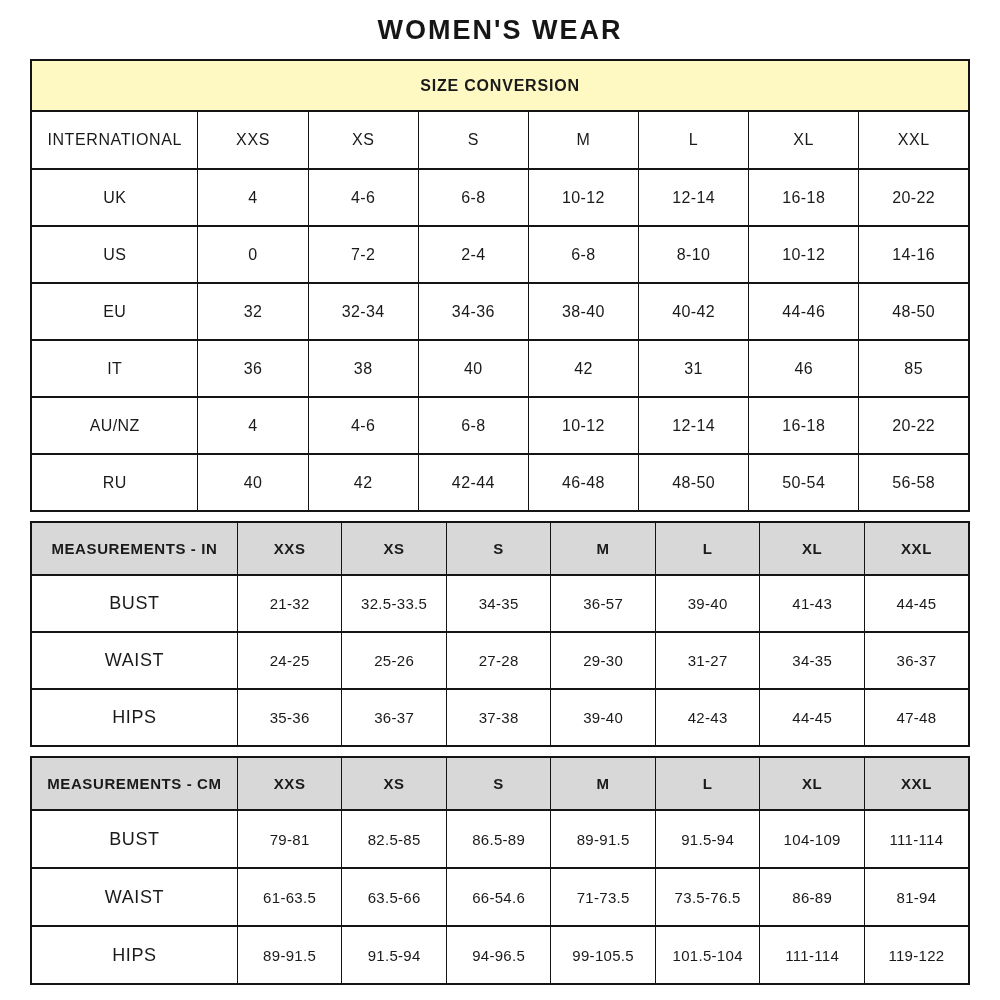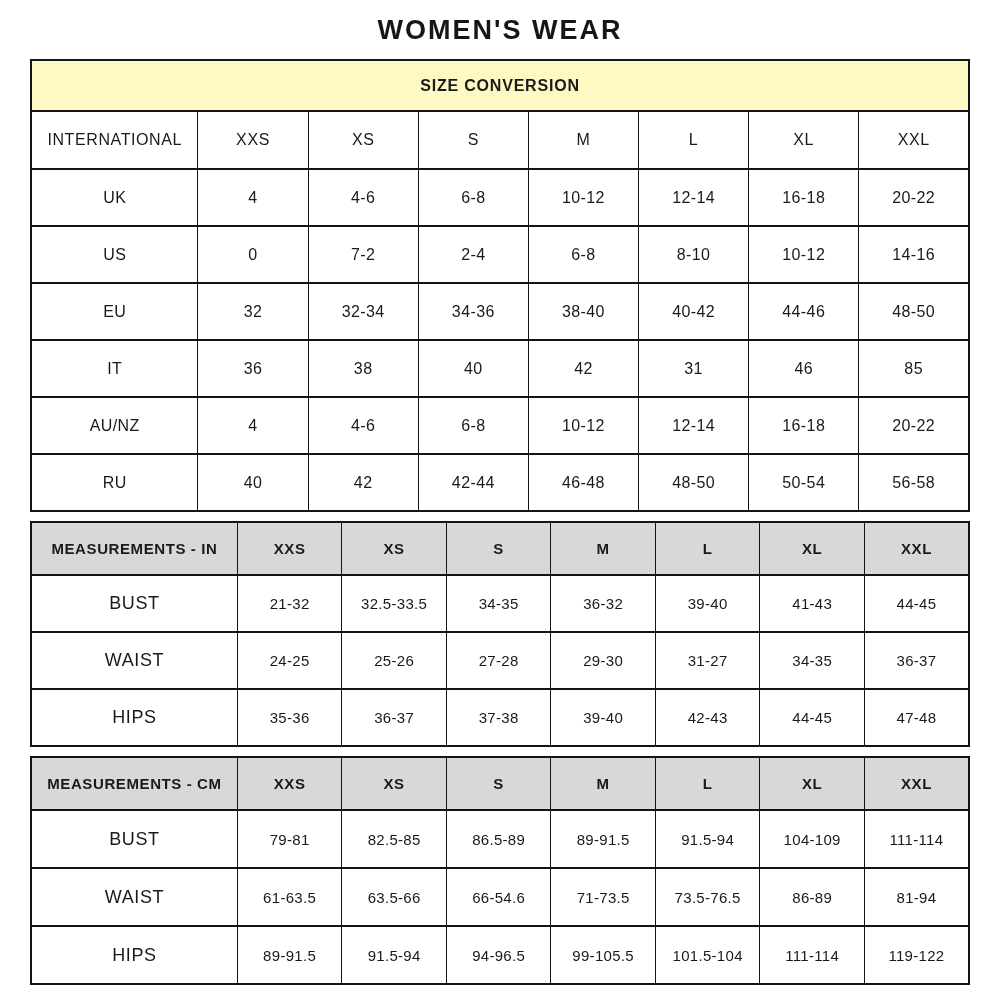--- a/index.html
+++ b/index.html
@@ -186,21 +186,21 @@
           <th>M</th>
           <th>L</th>
           <th>XL</th>
           <th>XXL</th>
         </tr>
         <tr class="m-row">
           <td class="row-label">BUST</td>
           <td class="val">21-32</td>
           <td class="val">32.5-33.5</td>
           <td class="val">34-35</td>
-          <td class="val">36-32</td>
+          <td class="val">36-57</td>
           <td class="val">39-40</td>
           <td class="val">41-43</td>
           <td class="val">44-45</td>
         </tr>
         <tr class="m-row">
           <td class="row-label">WAIST</td>
           <td class="val">24-25</td>
           <td class="val">25-26</td>
           <td class="val">27-28</td>
           <td class="val">29-30</td>

